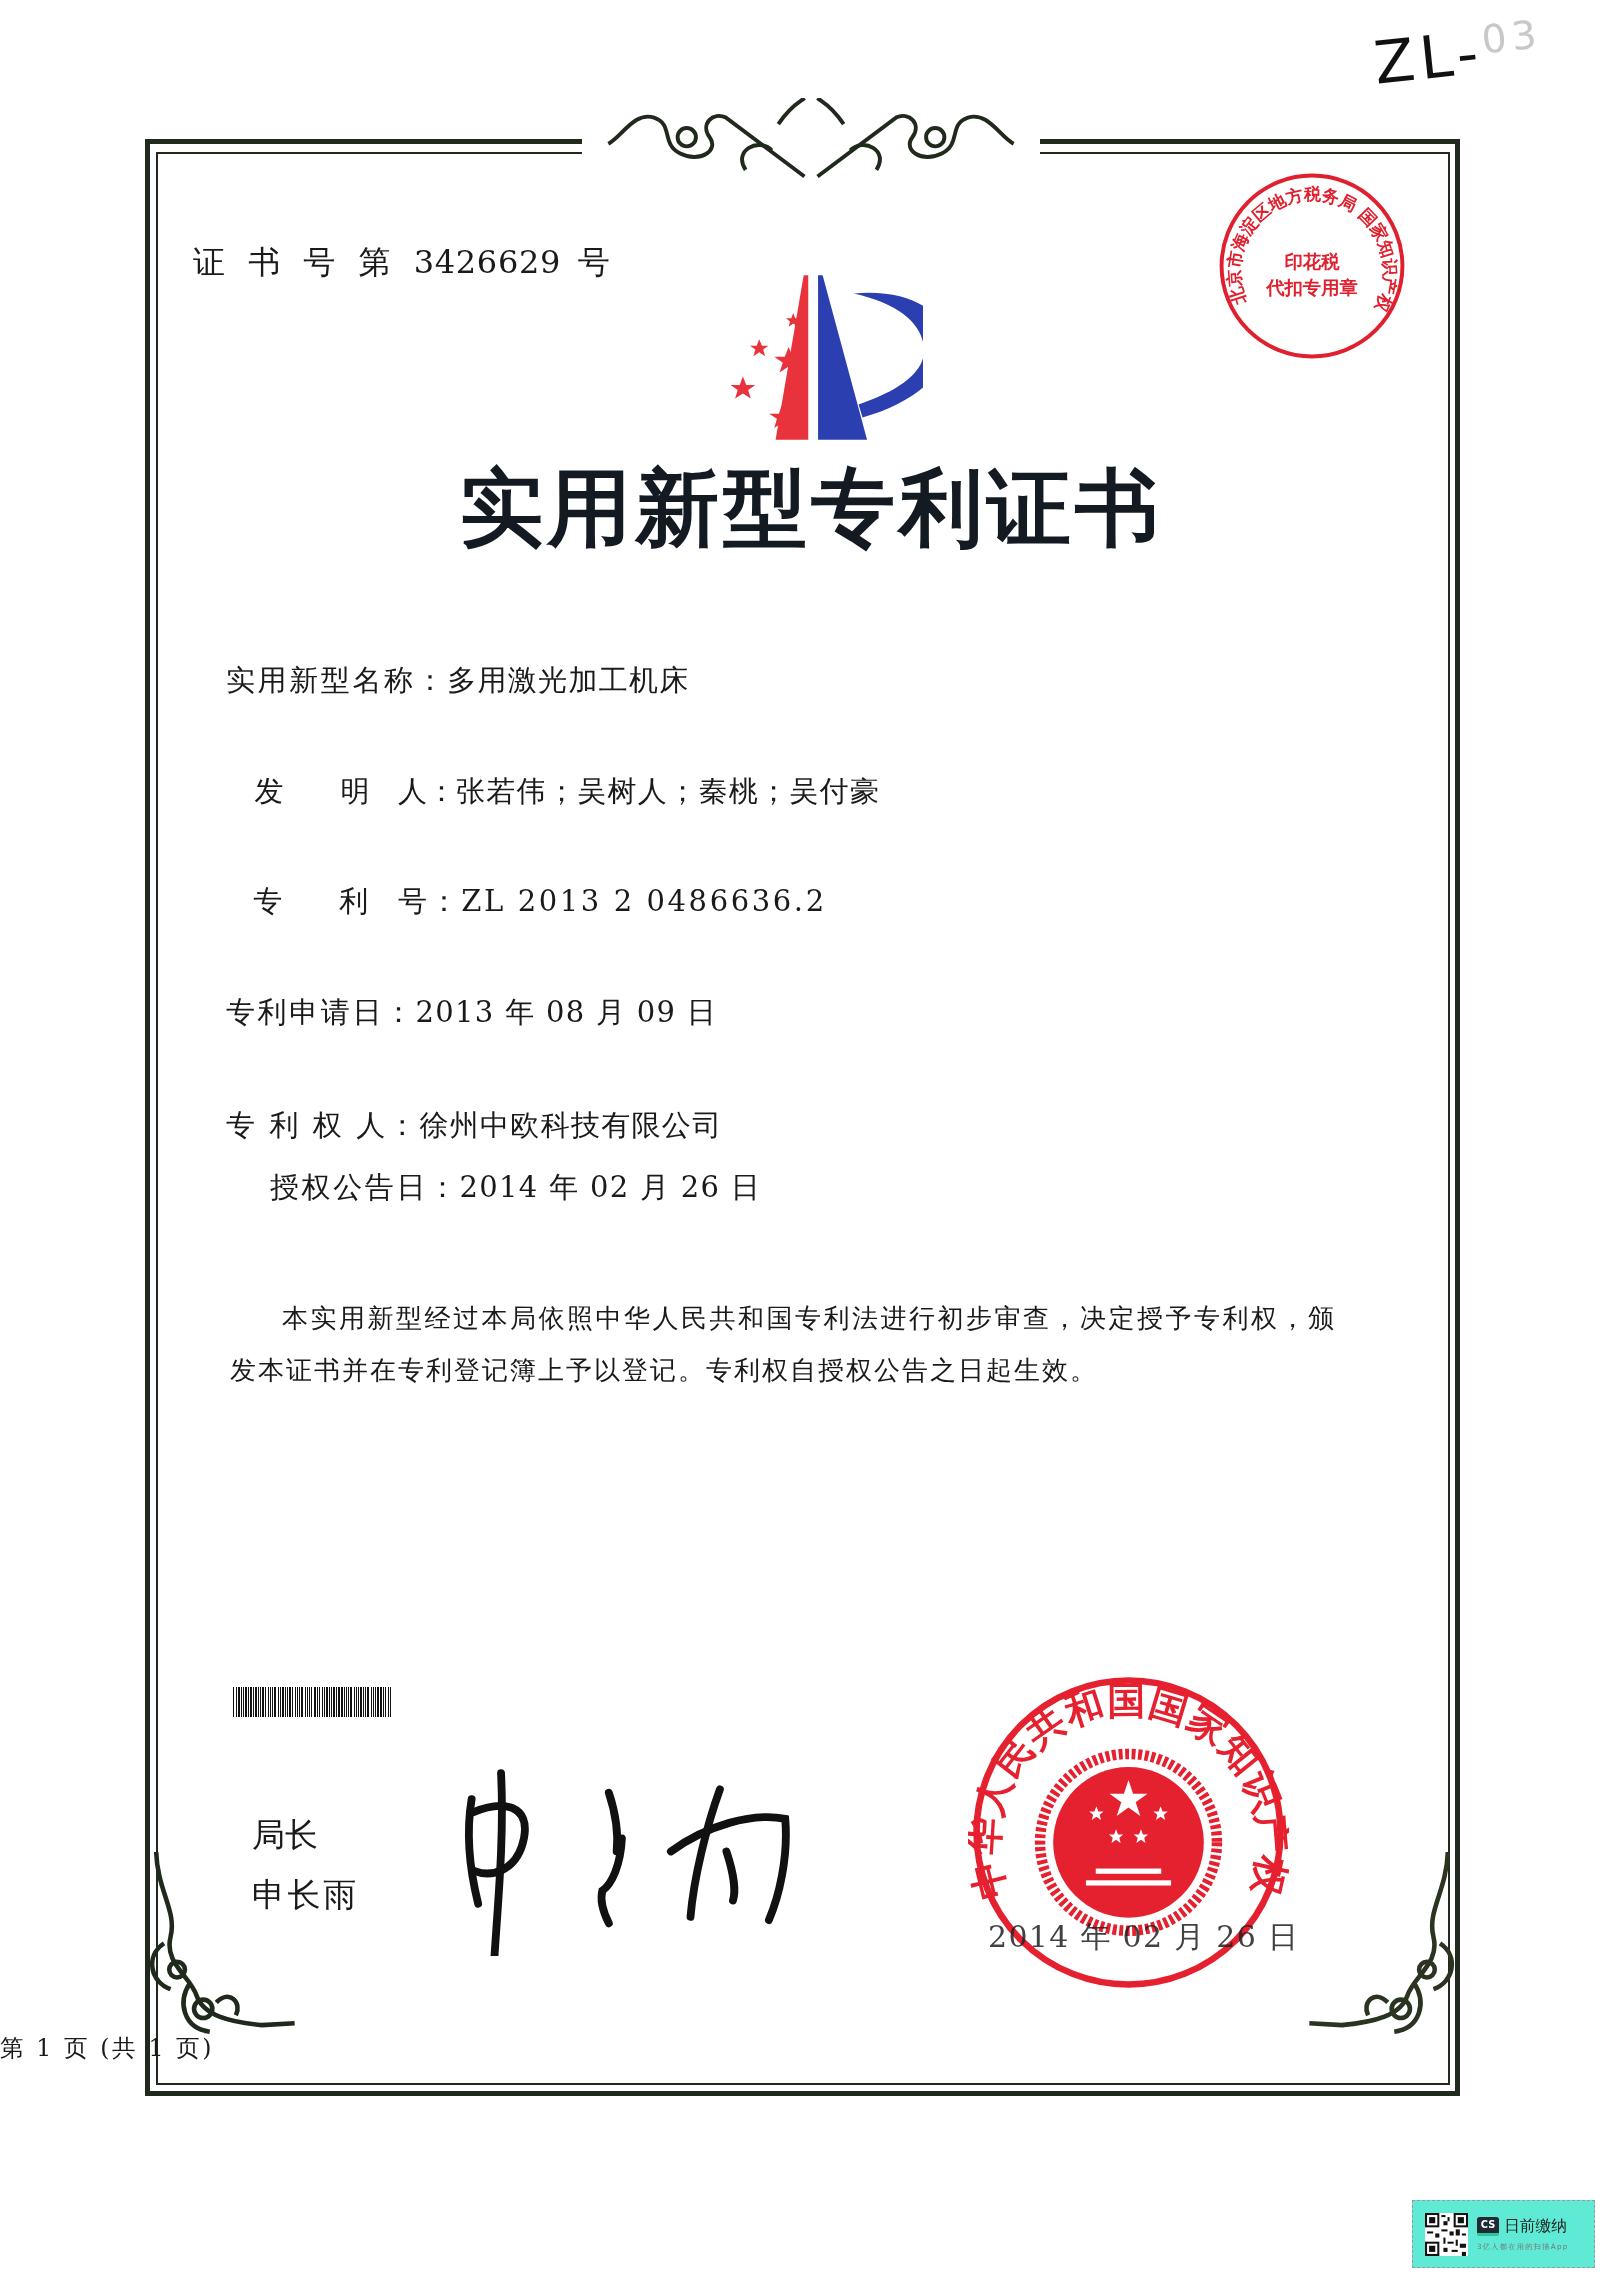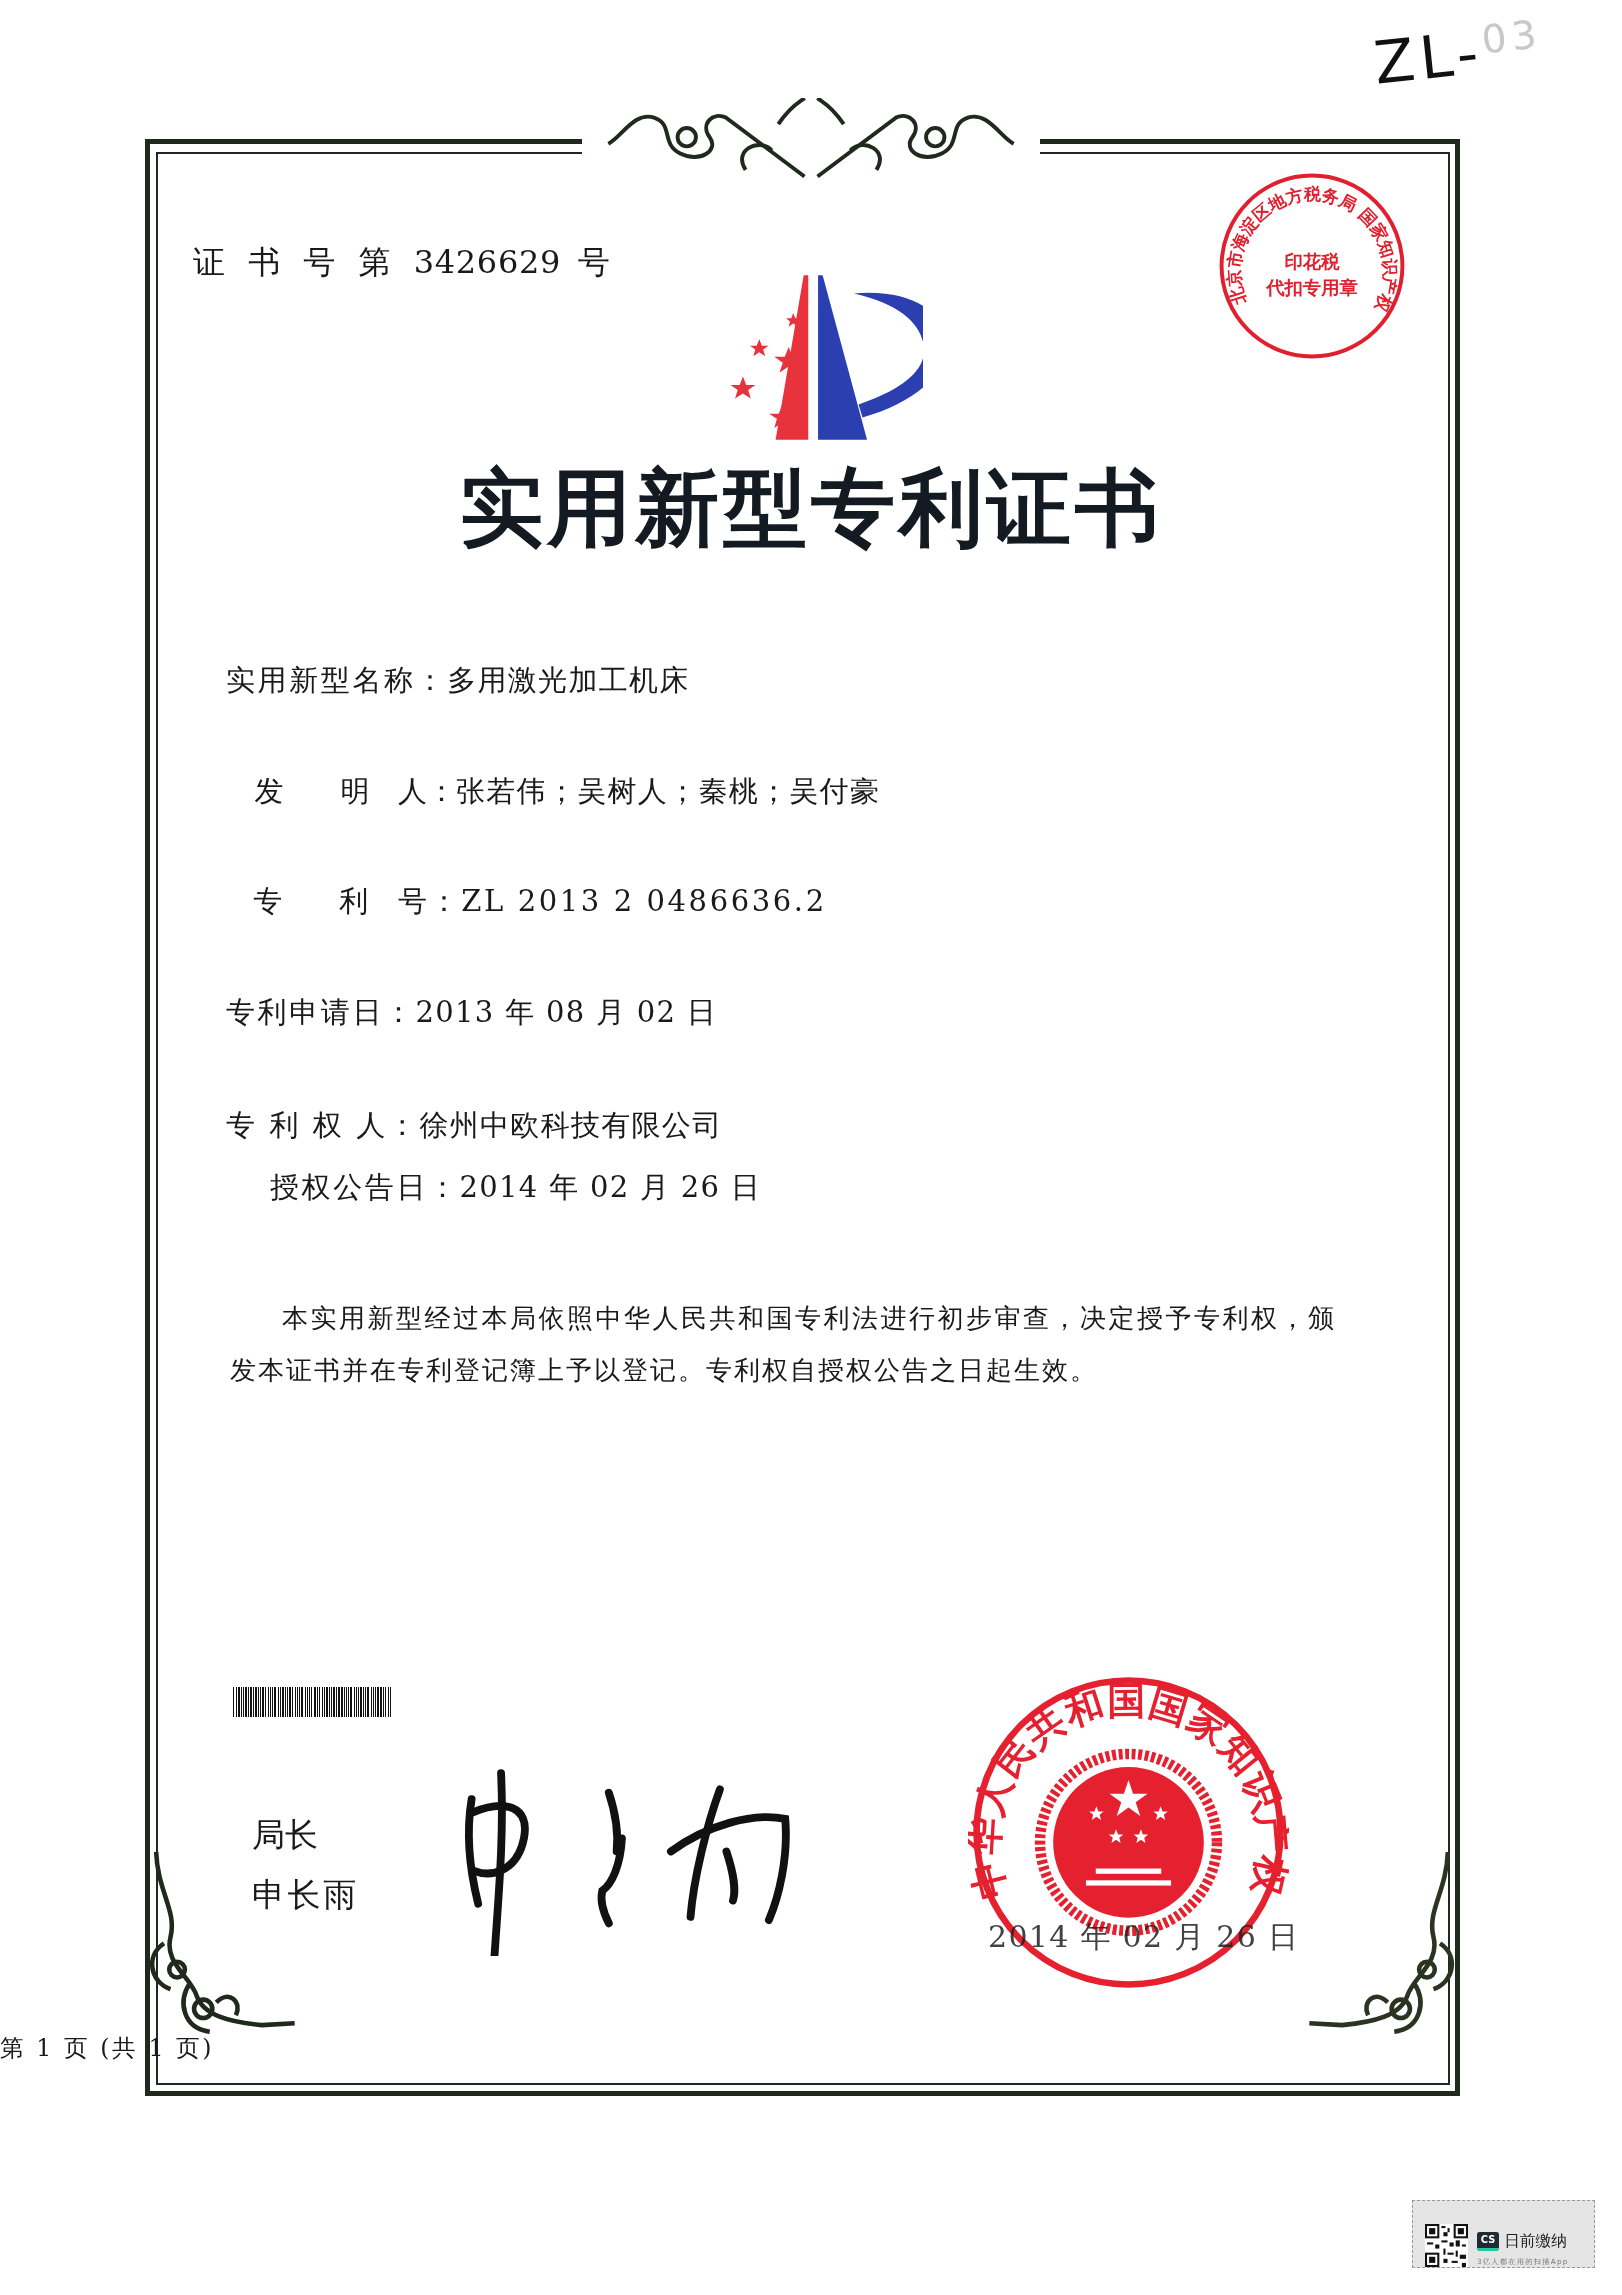--- a/index.html
+++ b/index.html
@@ -59,21 +59,21 @@
   .director-name { left:252px; top:1873px; font-family:"DejaVu Sans", sans-serif; font-size:33px; letter-spacing:2.6px; }
   .signature { left:445px; top:1760px; width:393px; height:196px; }
   .office-seal { left:968px; top:1672px; width:321px; height:321px; }
   .seal-date {
     left:988px; top:1917px; font-size:30px; color:#222; letter-spacing:1.3px;
     font-family:"DejaVu Serif", serif; opacity:.85;
   }
   .page-no { left:0; width:1622px; top:2032px; text-align:left; font-size:23.6px; letter-spacing:2.6px; }
   .cs-badge {
     left:1412px; top:2200px; width:183px; height:68px; border:1.3px dashed #999;
-    background:#e5e5e5; box-sizing:border-box; display:flex; align-items:flex-end; padding-left:11.8px;
+    background:#5eead4; box-sizing:border-box; display:flex; align-items:center; padding-left:11.8px;
   }
   .qr { width:43px; height:43px; }
   .cs-right { margin-left:9.2px; }
   .cs-top { display:flex; align-items:center; }
   .cs-logo {
     width:22px; height:19.6px; background:#1f2a33; color:#fff; font-family:"DejaVu Sans",sans-serif;
     font-weight:bold; font-size:9.8px; display:flex; align-items:center; justify-content:center;
     border-radius:2.6px; border-bottom:3.3px solid #2ec4a0; box-sizing:border-box;
   }
   .cs-name { font-family:"DejaVu Sans",sans-serif; font-size:15.7px; margin-left:5.2px; color:#222; }
@@ -156,21 +156,21 @@
 
 <div class="abs field f-inventor">
   <span class="label sp" style="width:86px">发</span><span class="label sp" style="width:86px">明</span><span class="label">人：</span><span class="value">张若伟；吴树人；秦桃；吴付豪</span>
 </div>
 
 <div class="abs field f-patno">
   <span class="label sp" style="width:86px">专</span><span class="label sp" style="width:86px">利</span><span class="label">号：</span><span class="value" style="letter-spacing:2.6px">ZL 2013 2 0486636.2</span>
 </div>
 
 <div class="abs field f-appdate">
-  <span class="label">专利申请日：</span><span class="value">2013 年 08 月 02 日</span>
+  <span class="label">专利申请日：</span><span class="value">2013 年 08 月 09 日</span>
 </div>
 
 <div class="abs field f-holder">
   <span class="label">专 利 权 人：</span><span class="value">徐州中欧科技有限公司</span>
 </div>
 
 <div class="abs field f-grantdate">
   <span class="label">授权公告日：</span><span class="value">2014 年 02 月 26 日</span>
 </div>
 

